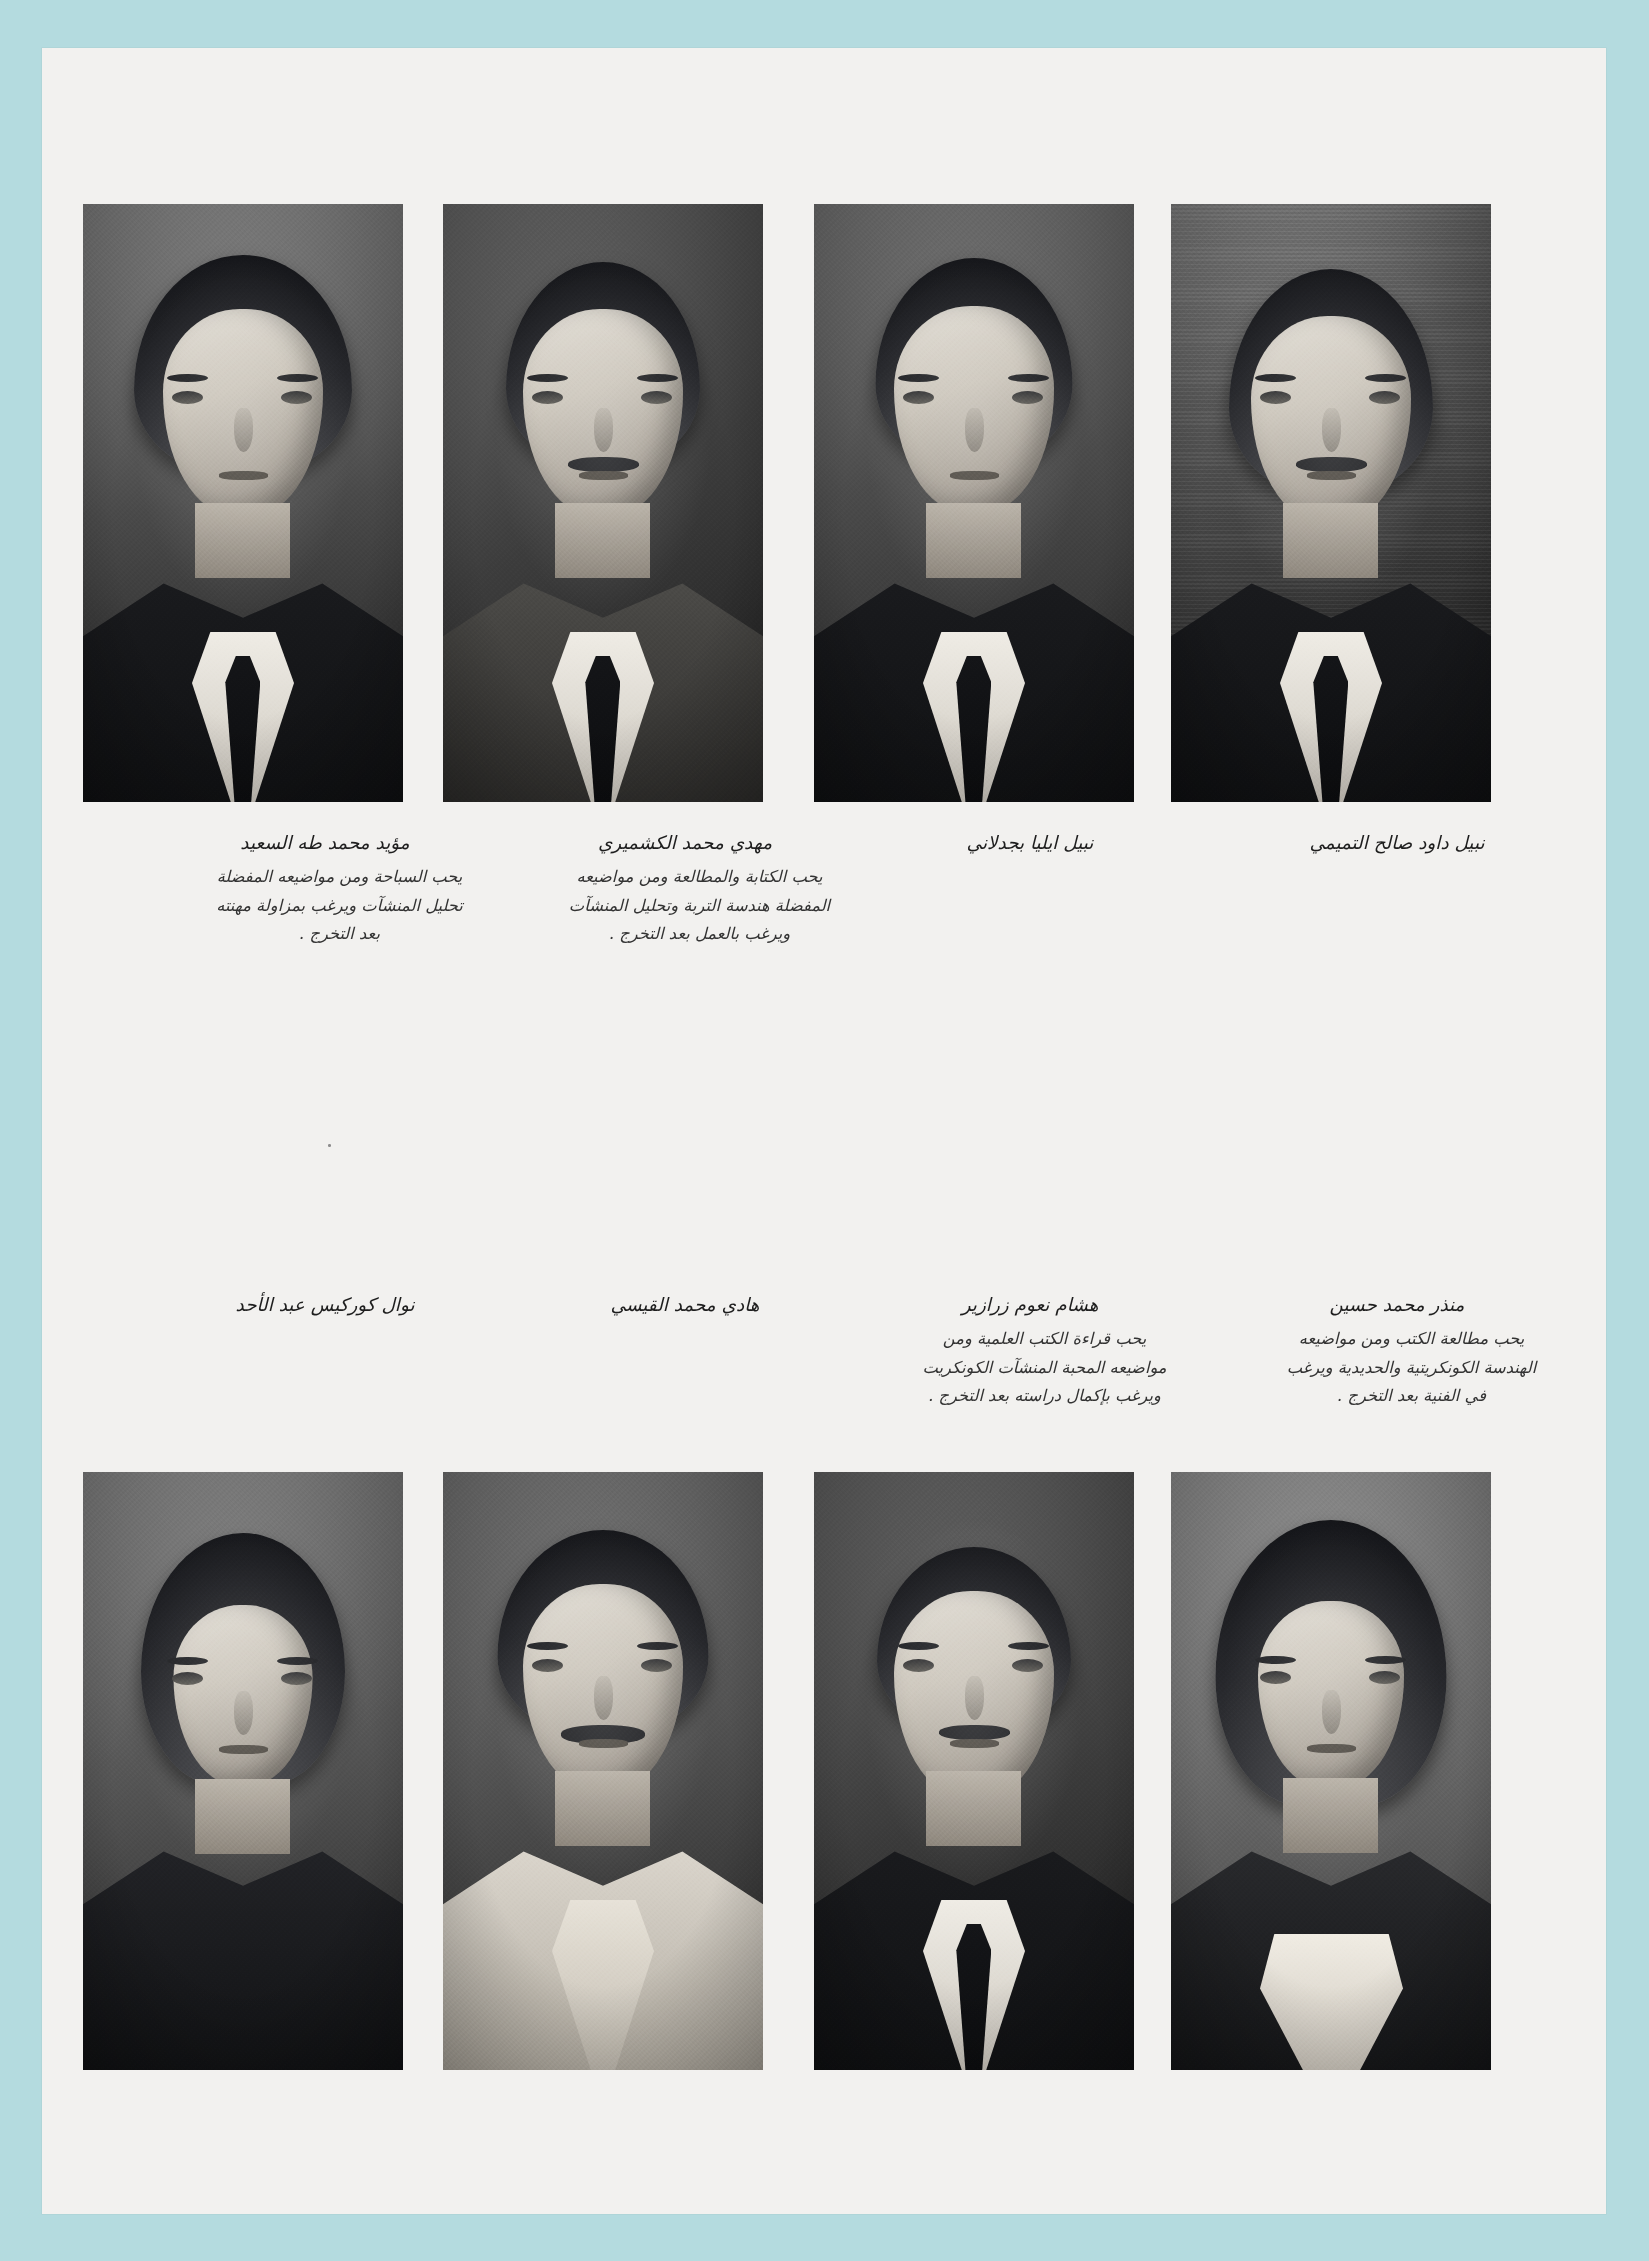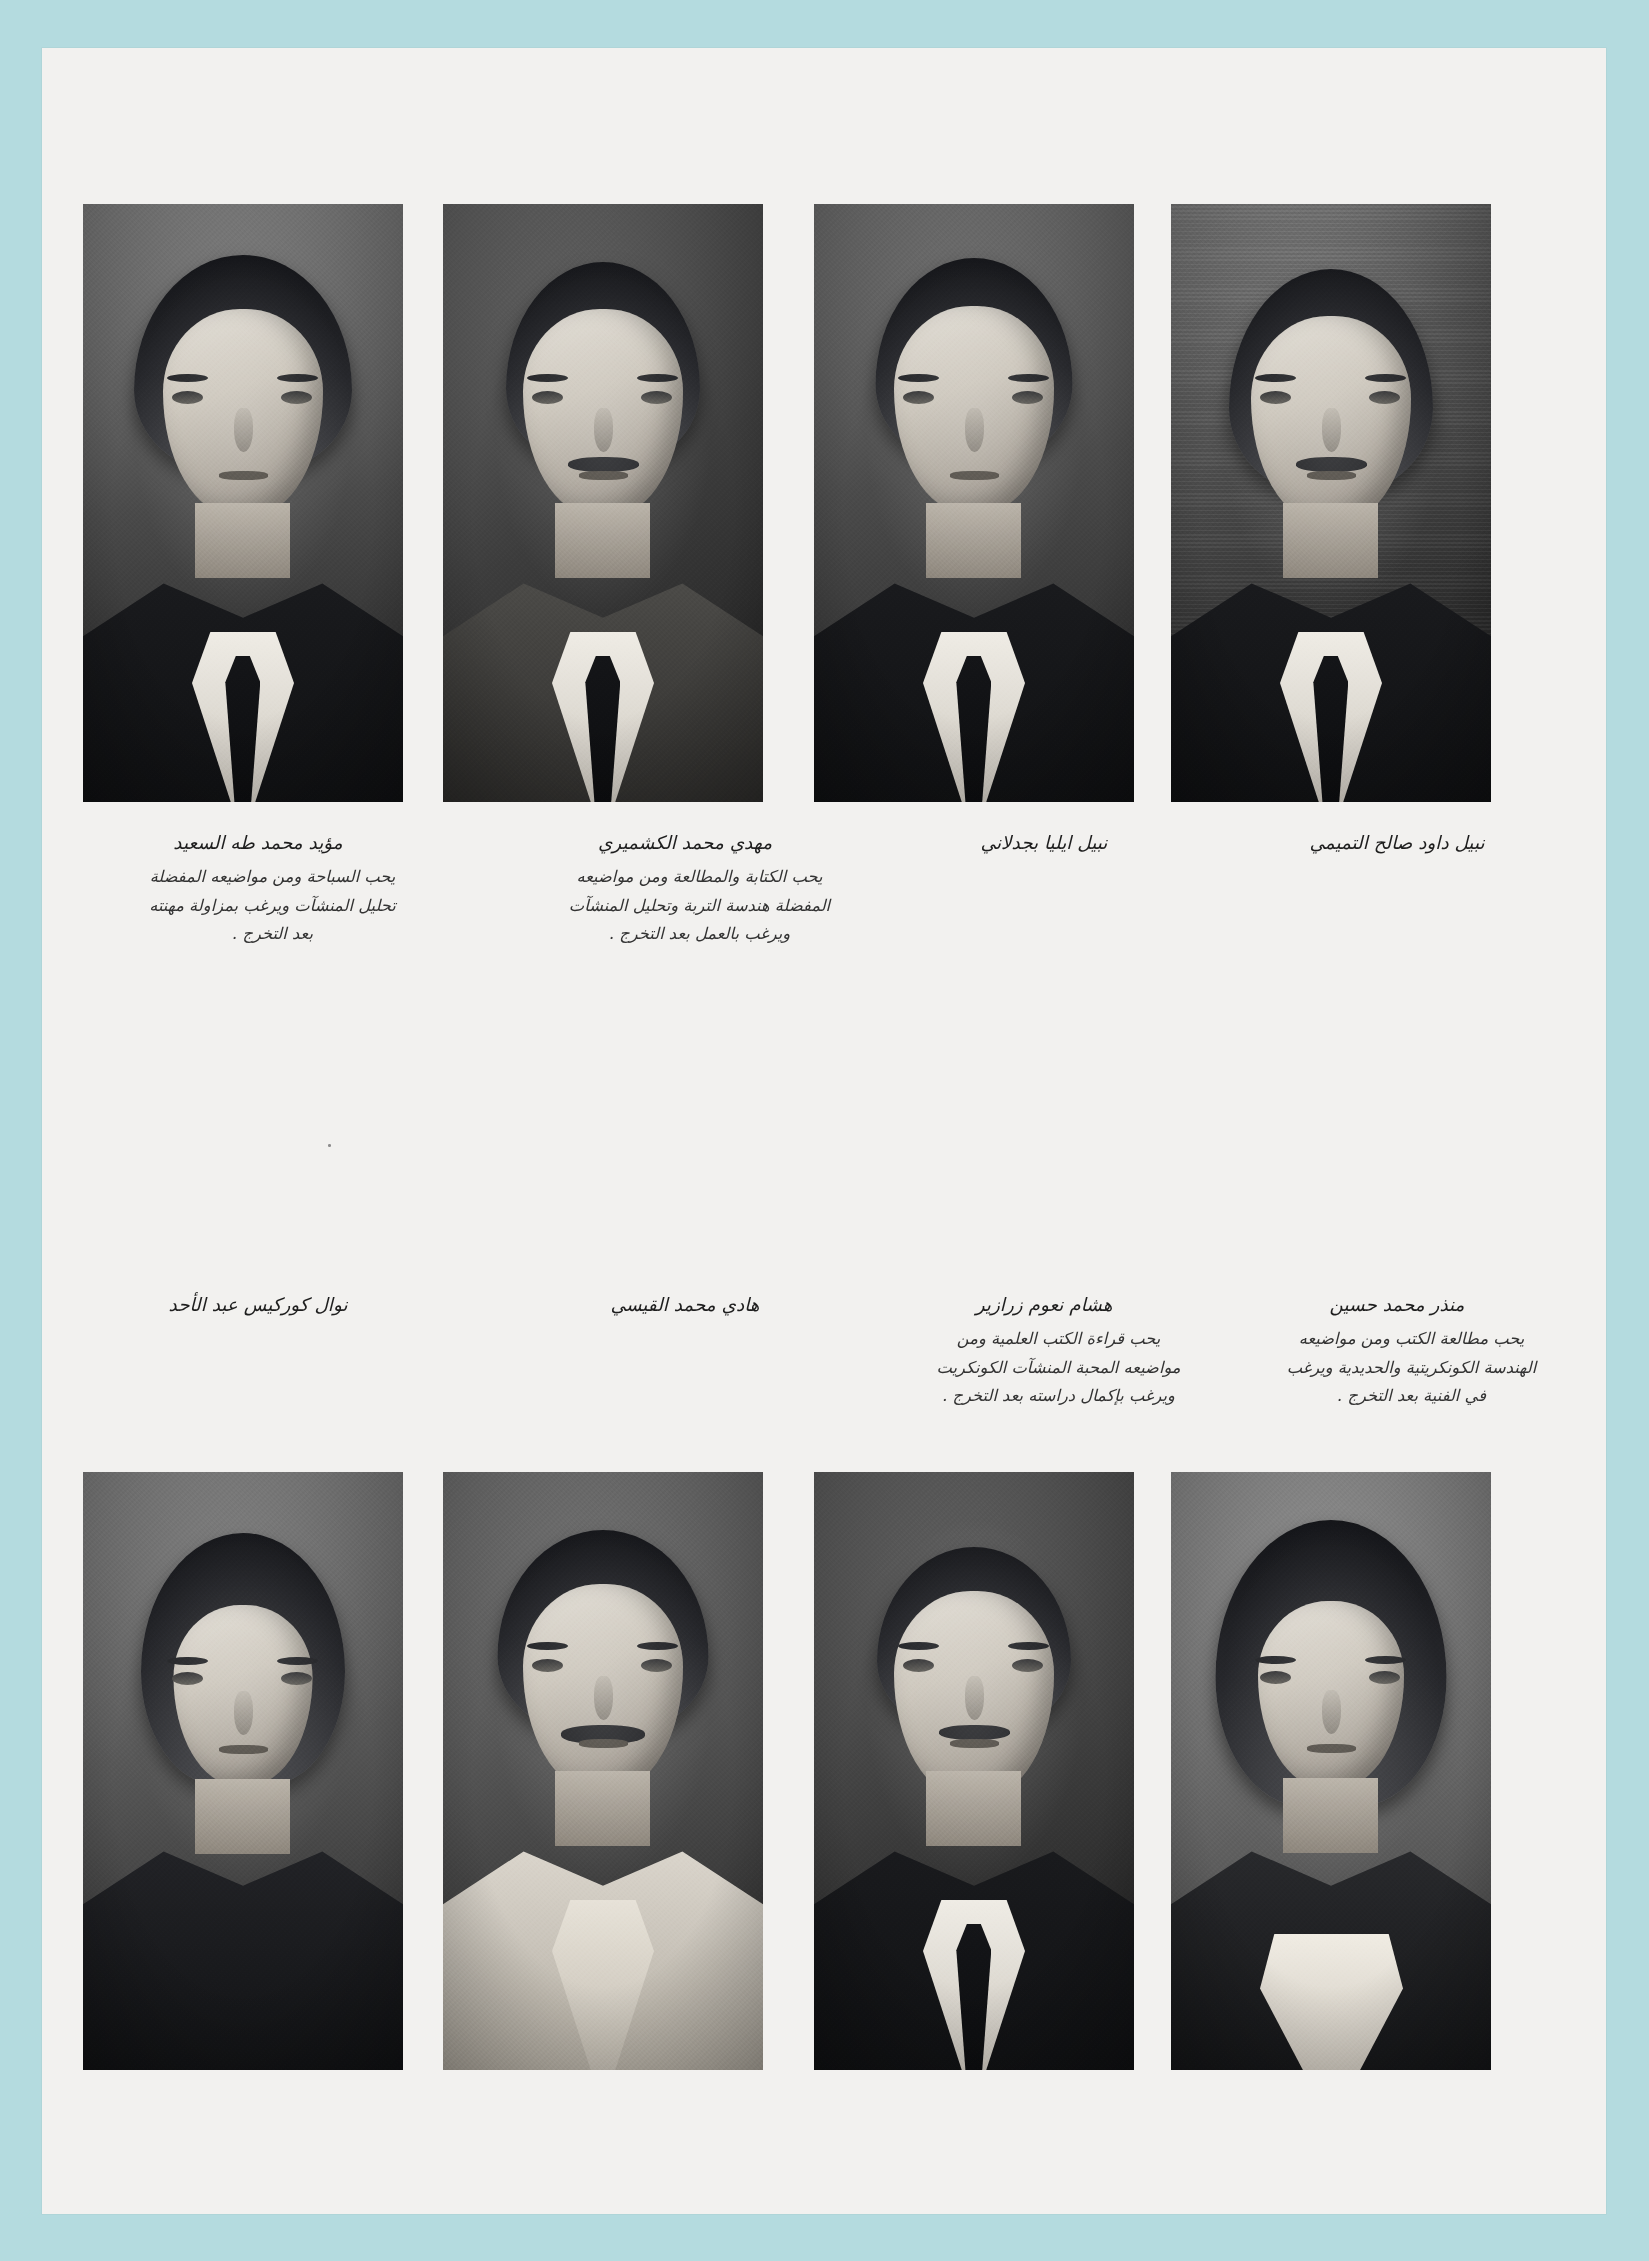--- a/index.html
+++ b/index.html
@@ -210,23 +210,23 @@
 
   .caption {
     position: absolute;
     top: 0;
     width: 292px;
     text-align: center;
     color: #2b2b2b;
     font-family: "DejaVu Sans", sans-serif;
   }
   .caption.c0 { right: 63px; }
-  .caption.c1 { right: 416px; }
+  .caption.c1 { right: 430px; }
   .caption.c2 { right: 775px; }
-  .caption.c3 { right: 1202px; }
+  .caption.c3 { right: 1135px; }
 
   .caption .name {
     font-size: 18.4px;
     line-height: 1.45;
     letter-spacing: 0.3px;
     margin-bottom: 6.8px;
     color: #1e1e1e;
     white-space: nowrap;
   }
   .caption .desc {

